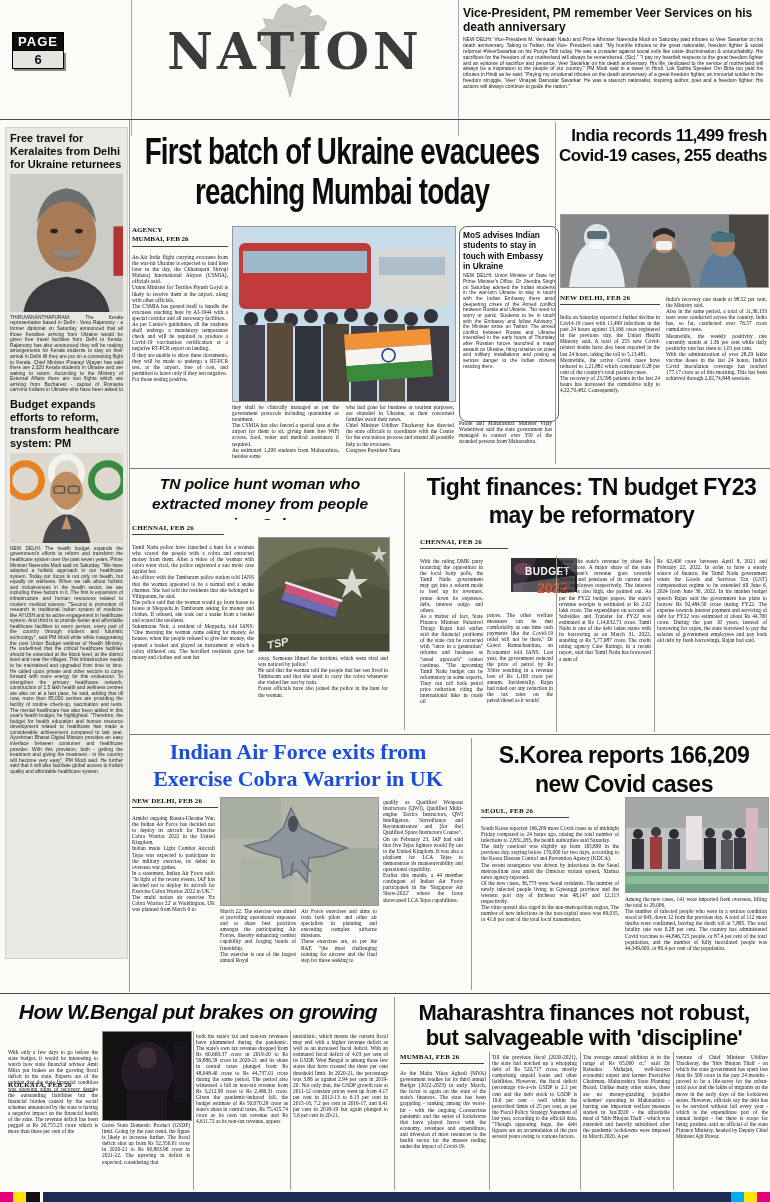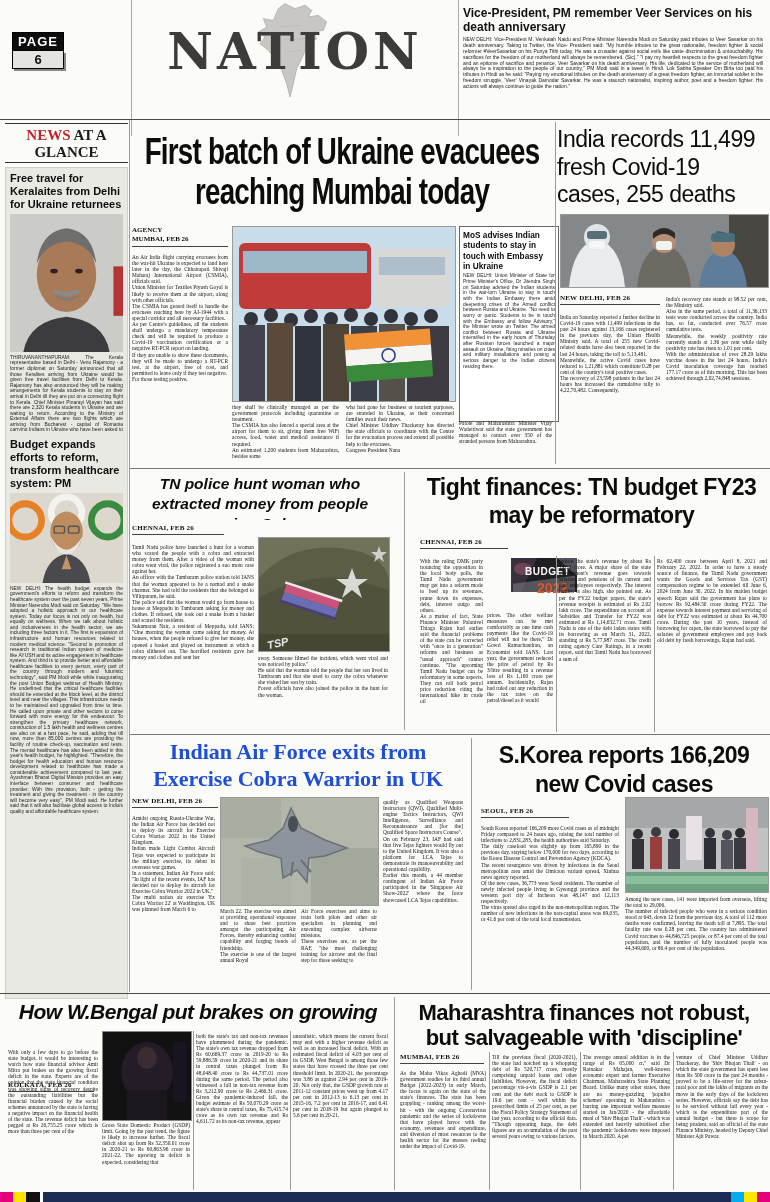--- a/index.html
+++ b/index.html
@@ -33,21 +33,21 @@
   .serifb{font-family:"Liberation Serif",serif;font-size:5.4px;line-height:1.13;text-align:justify;
           color:#161616;white-space:pre-line;overflow:hidden;}
   .dateline{font-family:"Liberation Serif",serif;font-weight:bold;font-size:7px;color:#111;
             border-bottom:1px solid #444;padding-bottom:2px;letter-spacing:.2px;}
   .byline{font-family:"Liberation Serif",serif;font-weight:bold;font-size:7px;color:#111;line-height:1.3;}
   
   .lead-wrap{overflow:hidden;margin-top:8px;}
   .lead-h{width:560px;transform:scaleX(.75);transform-origin:top left;text-align:center;
           font-weight:800;font-size:37px;line-height:1.08;letter-spacing:-1px;color:#0c0c0c;
           font-family:"Liberation Sans",sans-serif;}
-  .covid-h{font-size:23px;font-weight:normal;line-height:1.2;text-align:left;color:#0c0c0c;letter-spacing:-.5px;}
+  .covid-h{font-size:17px;font-weight:bold;line-height:1.2;text-align:right;color:#0c0c0c;letter-spacing:-.5px;}
   .cobra-h{font-size:15.5px;font-weight:bold;font-style:italic;line-height:1.3;text-align:center;color:#0c0c0c;}
   .tight-h{font-size:23px;font-weight:bold;line-height:1.2;text-align:center;color:#0c0c0c;letter-spacing:-.5px;}
   .iaf-h{font-family:"Liberation Serif",serif;font-size:22px;font-weight:bold;line-height:1.22;text-align:center;color:#1d4ed8;}
   .skorea-h{font-size:23px;font-weight:bold;line-height:1.28;text-align:center;color:#0c0c0c;letter-spacing:-.5px;}
   .wb-h{font-size:21px;font-weight:bold;font-style:italic;text-align:center;color:#0c0c0c;letter-spacing:-.5px;}
   .maha-h{font-size:22px;font-weight:bold;line-height:1.15;text-align:center;color:#0c0c0c;letter-spacing:-.5px;}
   
   #mos-box{border:1px solid #666;padding:3px 3px;background:#fff;}
   .mos-h{font-size:9px;font-weight:bold;line-height:1.15;color:#0c0c0c;transform:scaleX(.92);transform-origin:left;}
   .mos-b{font-size:4.9px;line-height:1.15;text-align:justify;color:#222;margin-top:2px;white-space:pre-line;overflow:hidden;}
@@ -77,24 +77,20 @@
   </div>
 
   <div class="abs" style="left:463px;top:6px;width:300px;height:110px;overflow:hidden;">
     <div class="toph">Vice-President, PM remember Veer Services on his death anniversary</div>
     <div class="topb">NEW DELHI: Vice-President M. Venkaiah Naidu and Prime Minister Narendra Modi on Saturday paid tributes to Veer Savarkar on his death anniversary. Taking to Twitter, the Vice- President said: "My humble tributes to the great nationalist, freedom fighter &amp; social reformer #VeerSavarkar on his Punya Tithi today. He was a crusader against social evils like caste discrimination &amp; untouchability. His sacrifices for the freedom of our motherland will always be remembered. (Sic)." "I pay my heartfelt respects to the great freedom fighter and an epitome of sacrifice and penance, Veer Savarkar on his death anniversary. His life, dedicated to the service of motherland will always be a inspiration to the people of our country," PM Modi said in a tweet in Hindi. Lok Sabha Speaker Om Birla too paid his tributes in Hindi as he said: "Paying my emotional tributes on the death anniversary of a great freedom fighter, an immortal soldier in the freedom struggle, 'Veer' Vinayak Damodar Savarkar. He was a staunch nationalist, inspiring author, poet and a freedom fighter. His actions will always continue to guide the nation."</div>
   </div>
 
   <div class="hr" style="left:0;top:119px;width:770px;"></div>
 
   <div class="abs" style="left:5px;top:123px;width:123px;height:866px;">
-    <div id="glance-head">
-      <span class="red">NEWS</span><span> AT A</span><br>
-      <span>GLANCE</span>
-    </div>
     <div id="glance-panel" style="height:822px;margin-top:4px;">
       <div class="sideh">Free travel for Keralaites from Delhi for Ukraine returnees</div>
       <svg class="sidephoto" height="138" viewBox="0 0 118 145" preserveAspectRatio="none">
         <rect width="118" height="145" fill="#cbcbc7"></rect>
         <rect x="108" y="55" width="10" height="52" fill="#b23434"></rect>
         <path d="M14,145 Q20,112 59,108 Q98,112 104,145 Z" fill="#3c3c40"></path>
         <ellipse cx="59" cy="64" rx="31" ry="39" fill="#a87a57"></ellipse>
         <path d="M28,52 Q32,18 59,15 Q86,18 90,52 Q80,30 59,29 Q38,30 28,52" fill="#6e6e6e"></path>
         <ellipse cx="46" cy="60" rx="4" ry="2.5" fill="#2c2020"></ellipse>
         <ellipse cx="72" cy="60" rx="4" ry="2.5" fill="#2c2020"></ellipse>
@@ -171,21 +167,21 @@
       </g>
     </svg>
   </div>
   <div class="abs serifb" style="left:232px;top:404px;width:107px;height:58px;">they shall be clinically managed as per the government protocols including quarantine or treatment.
 The CSMIA has also fenced a special area at the airport for them to sit, giving them free WiFi access, food, water and medical assistance if required.
 An estimated 1,200 students from Maharashtra, besides some</div>
   <div class="abs serifb" style="left:346px;top:404px;width:108px;height:58px;">who had gone for business or tourism purposes, are stranded in Ukraine, as their concerned families await their news.
 Chief Minister Uddhav Thackeray has directed the state officials to coordinate with the Centre for the evacuation process and extend all possible help to the evacuees.
 Congress President Nana</div>
 
-  <div id="mos-box" class="abs" style="left:459px;top:226px;width:92px;height:188px;">
+  <div id="mos-box" class="abs" style="left:459px;top:226px;width:92px;height:188px;border-radius:8px;">
     <div class="mos-h">MoS advises Indian students to stay in touch with Embassy in Ukraine</div>
     <div class="mos-b" style="height:148px;">NEW DELHI: Union Minister of State for Prime Minister's Office, Dr Jitendra Singh on Saturday advised the Indian students in the war-torn Ukraine to stay in touch with the Indian Embassy there amid deepening crises of the Armed conflict between Russia and Ukraine. "No need to worry or panic. Students to be in touch with the Embassy and follow Advisory," the Minister wrote on Twitter. The armed conflict between Russia and Ukraine intensified in the early hours of Thursday after Russian forces launched a major assault on Ukraine, firing missiles on cities and military installations and posing a serious danger to the Indian citizens residing there.</div>
   </div>
   <div class="abs serifb" style="left:459px;top:420px;width:93px;height:44px;">Patole and Maharashtra Minister Vijay Wadettiwar said the state government has managed to contact over 350 of the stranded persons from Maharashtra.</div>
 
   <div class="vr" style="left:555px;top:122px;height:342px;"></div>
 
   <div class="abs covid-h" style="left:557px;top:126px;width:210px;height:86px;overflow:hidden;">India records 11,499 fresh Covid-19 cases, 255 deaths</div>
   <div class="abs" style="left:560px;top:214px;width:207px;height:72px;border:1px solid #999;">
     <svg class="ph" viewBox="0 0 207 72" preserveAspectRatio="none">

